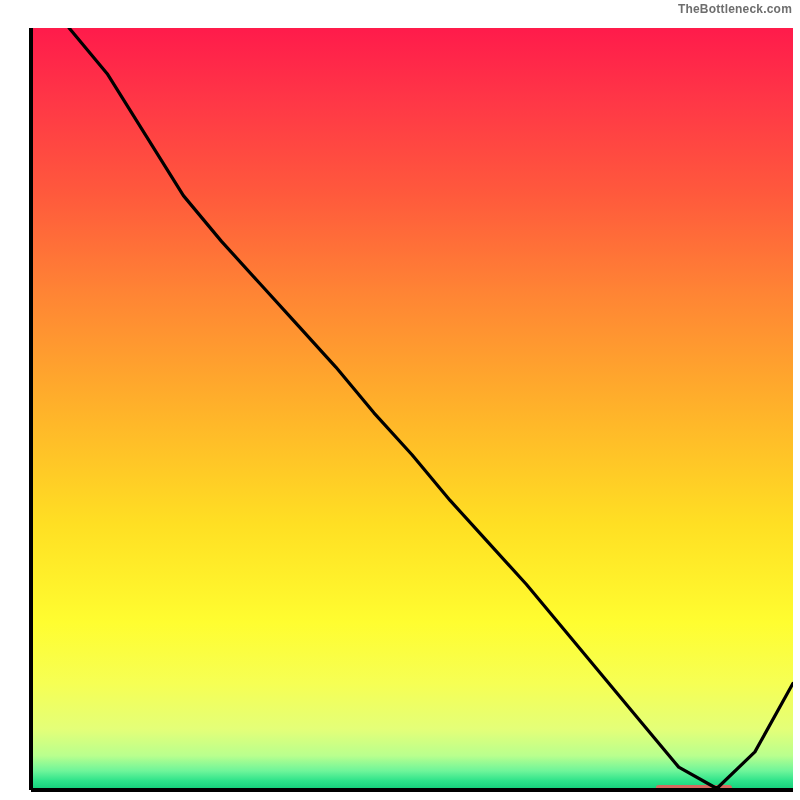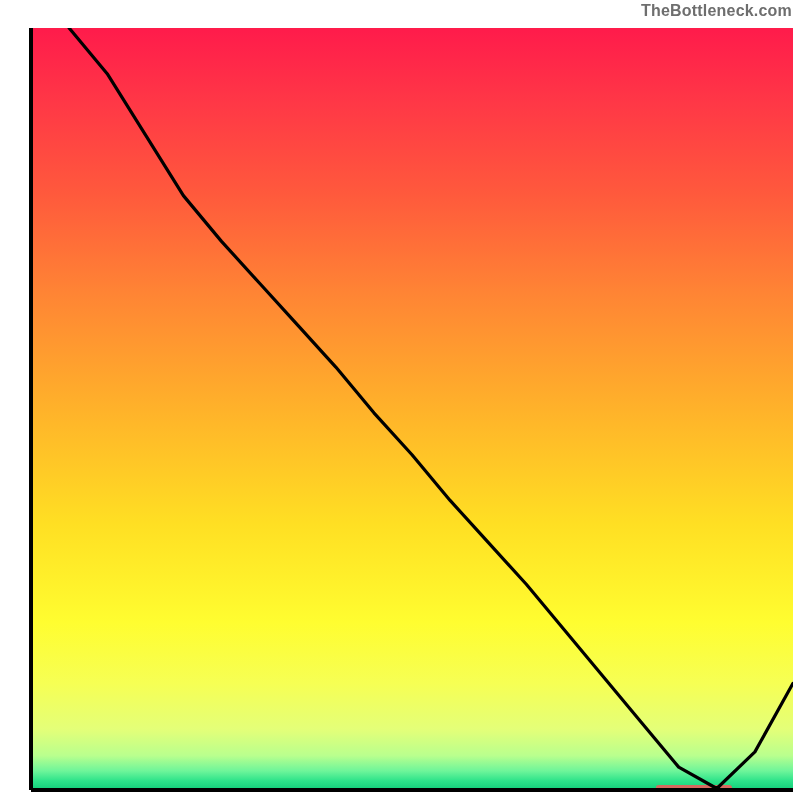--- a/index.html
+++ b/index.html
@@ -21,21 +21,21 @@
     top: 0;
     width: 800px;
     height: 800px;
     display: block;
   }
   .watermark {
     position: absolute;
     top: 2px;
     right: 8px;
     font-family: Arial, Helvetica, sans-serif;
-    font-size: 16px;
+    font-size: 12px;
     font-weight: 600;
     color: #6e6e6e;
     letter-spacing: 0.2px;
     user-select: none;
   }
 </style>
 </head>
 <body>
 
 <div class="chart-container">

